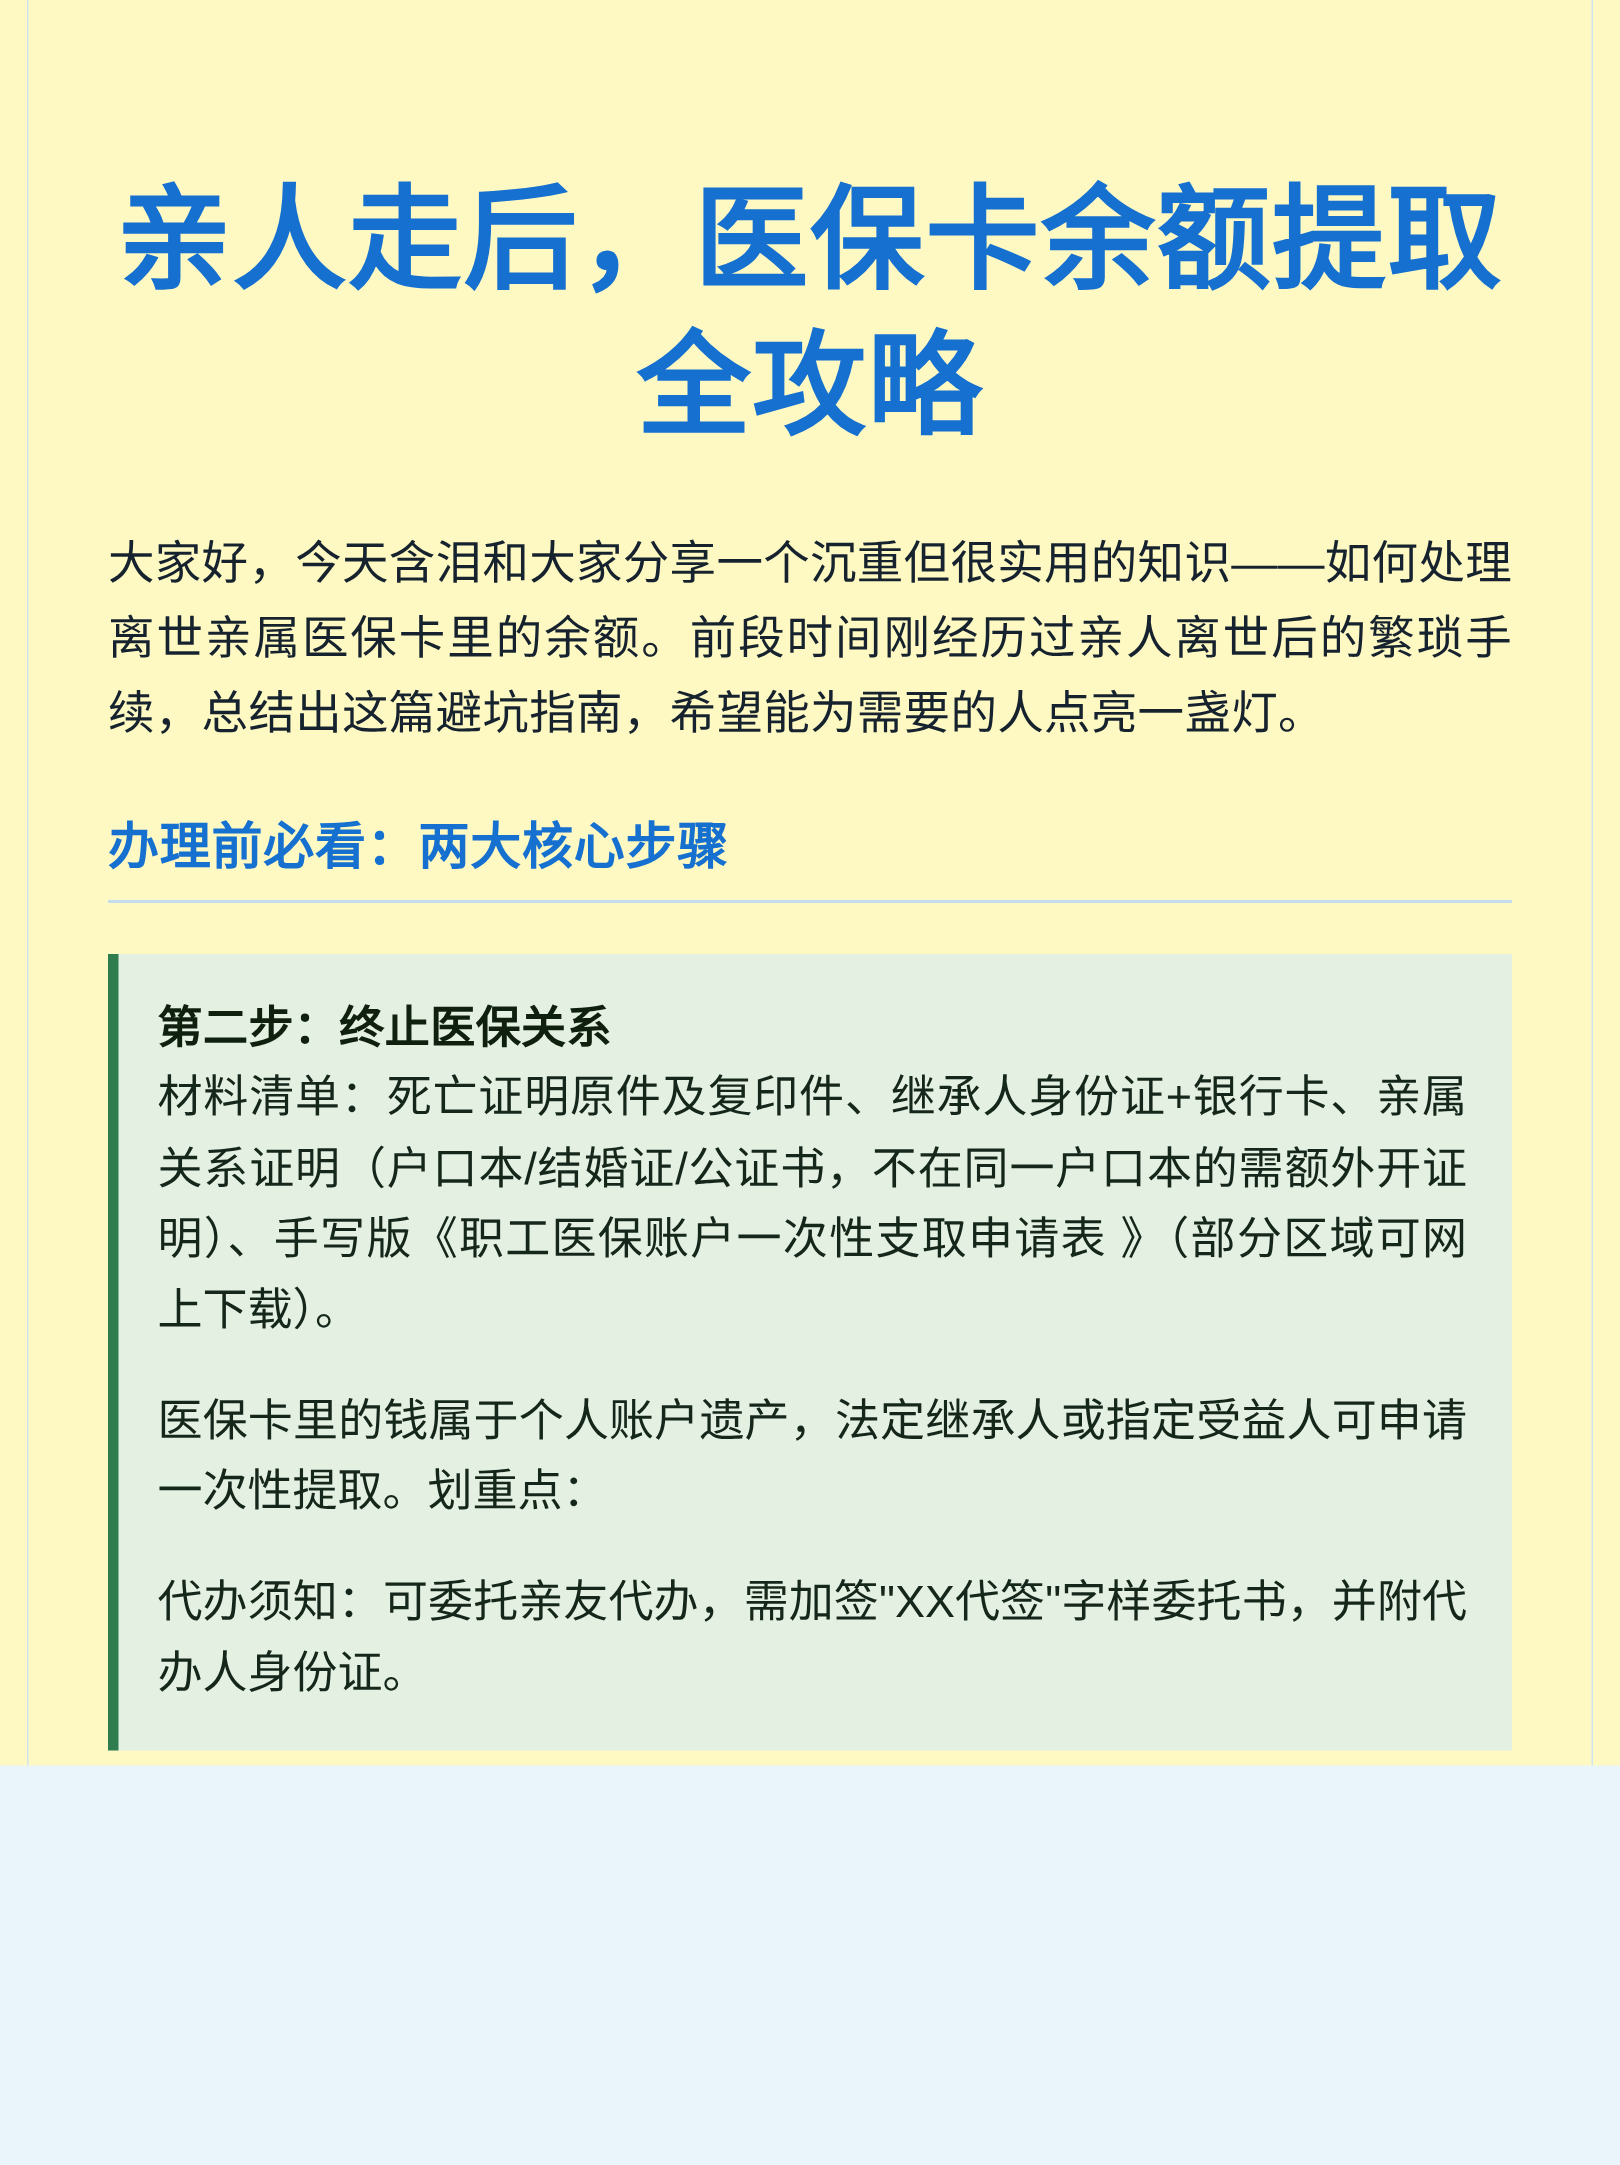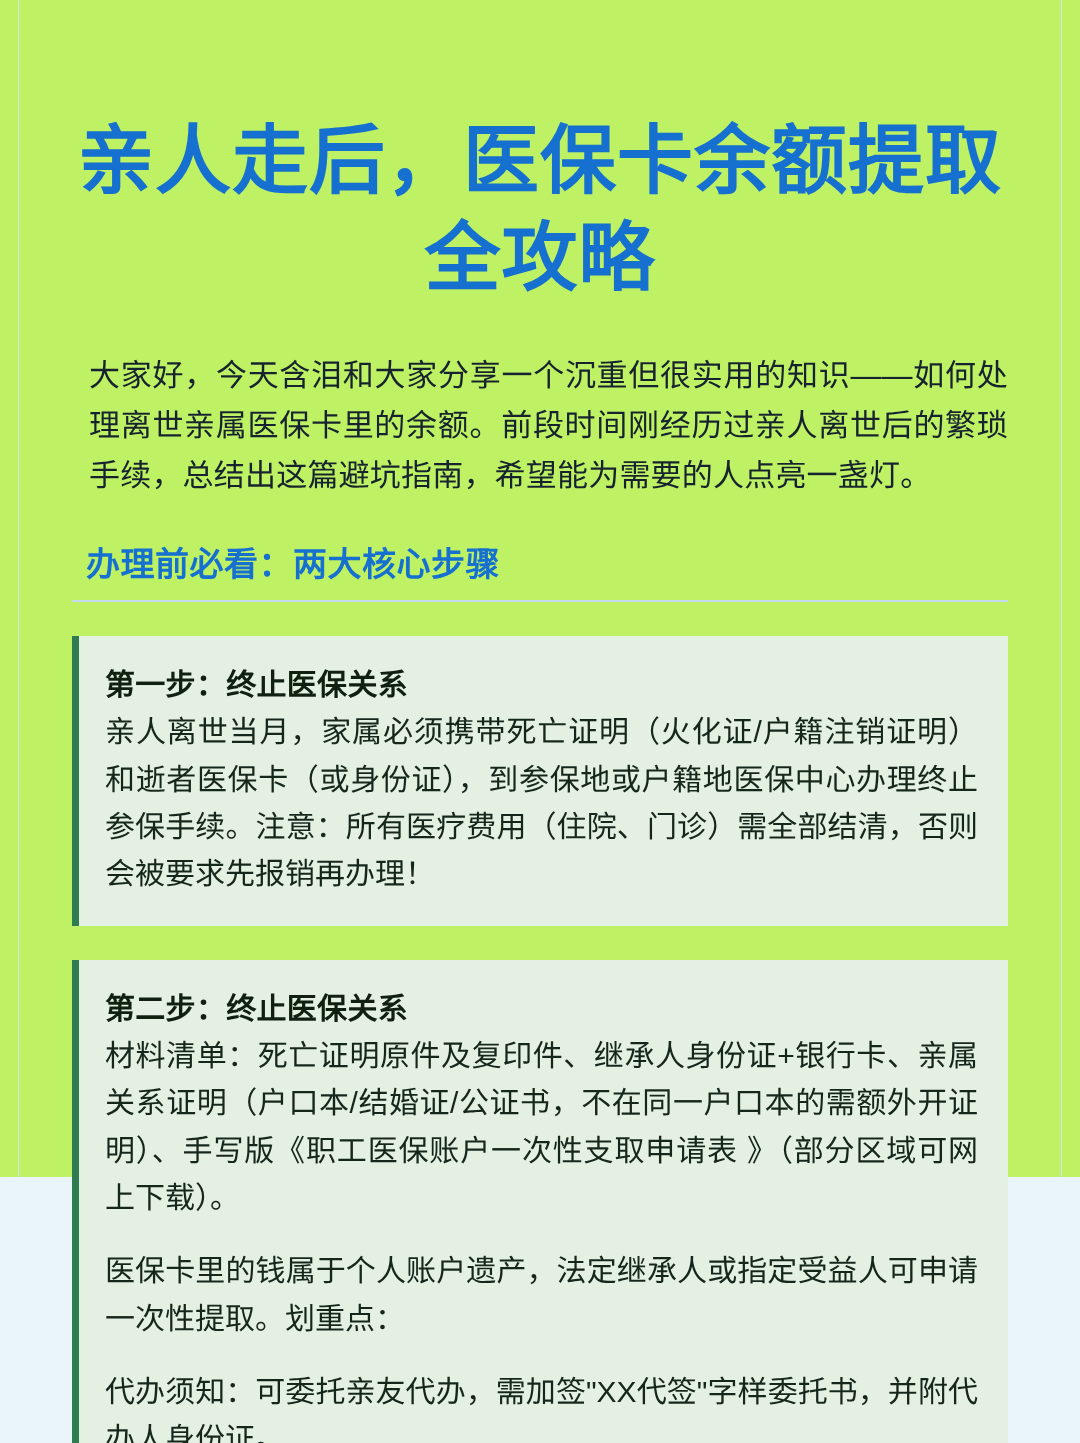--- a/index.html
+++ b/index.html
@@ -10,21 +10,21 @@
     width: 1080px;
     height: 1443px;
     background: #eaf4fb;
     font-family: "Liberation Sans", "DejaVu Sans", sans-serif;
     overflow: hidden;
   }
   .page {
     position: relative;
     width: 1080px;
     height: 1177px;
-    background: #bef264;
+    background: #fef9c3;
     box-sizing: border-box;
     padding: 0 72px;
   }
   
   .edge-line {
     position: absolute;
     top: 0;
     bottom: 0;
     width: 1px;
     background: #cfe3f1;
@@ -37,30 +37,30 @@
     padding-top: 112px;
     text-align: center;
     color: #1670d0;
     font-size: 76px;
     line-height: 1.28;
     font-weight: 800;
     letter-spacing: 1px;
   }
 
   .intro {
-    margin: 44px 0 0 17px;
+    margin: 44px 0 0 0;
     color: #16232e;
     font-size: 31px;
     line-height: 1.62;
     letter-spacing: 0.2px;
     text-align: justify;
   }
 
   .section-heading {
-    margin: 36px 0 0 14px;
+    margin: 36px 0 0 0;
     color: #1670d0;
     font-size: 34px;
     font-weight: 800;
     letter-spacing: 0.5px;
   }
   .divider {
     margin-top: 14px;
     height: 2px;
     background: #c4dcef;
     width: 100%;
@@ -99,24 +99,20 @@
   <div class="edge-line left"></div>
   <div class="edge-line right"></div>
 
   <h1 class="title">亲人走后，医保卡余额提取全攻略</h1>
 
   <p class="intro">大家好，今天含泪和大家分享一个沉重但很实用的知识——如何处理离世亲属医保卡里的余额。前段时间刚经历过亲人离世后的繁琐手续，总结出这篇避坑指南，希望能为需要的人点亮一盏灯。</p>
 
   <h2 class="section-heading">办理前必看：两大核心步骤</h2>
   <div class="divider"></div>
 
-  <div class="step-card">
-    <div class="step-title">第一步：终止医保关系</div>
-    <p class="step-body">亲人离世当月，家属必须携带死亡证明（火化证/户籍注销证明）和逝者医保卡（或身份证），到参保地或户籍地医保中心办理终止参保手续。注意：所有医疗费用（住院、门诊）需全部结清，否则会被要求先报销再办理！</p>
-  </div>
 
   <div class="step-card">
     <div class="step-title">第二步：终止医保关系</div>
     <p class="step-body">材料清单：死亡证明原件及复印件、继承人身份证+银行卡、亲属关系证明（户口本/结婚证/公证书，不在同一户口本的需额外开证明）、手写版《职工医保账户一次性支取申请表 》（部分区域可网上下载）。</p>
     <p class="step-body">医保卡里的钱属于个人账户遗产，法定继承人或指定受益人可申请一次性提取。划重点：</p>
     <p class="step-body">代办须知：可委托亲友代办，需加签"XX代签"字样委托书，并附代办人身份证。</p>
   </div>
 </div>
 
 </body></html>

